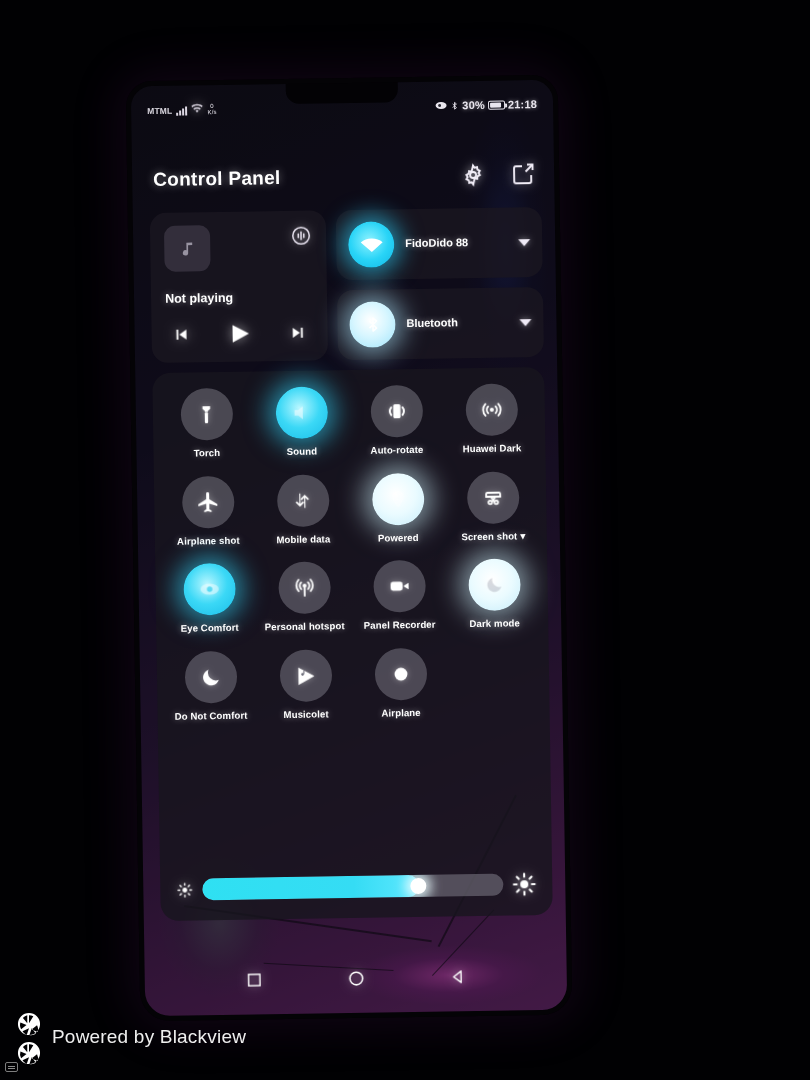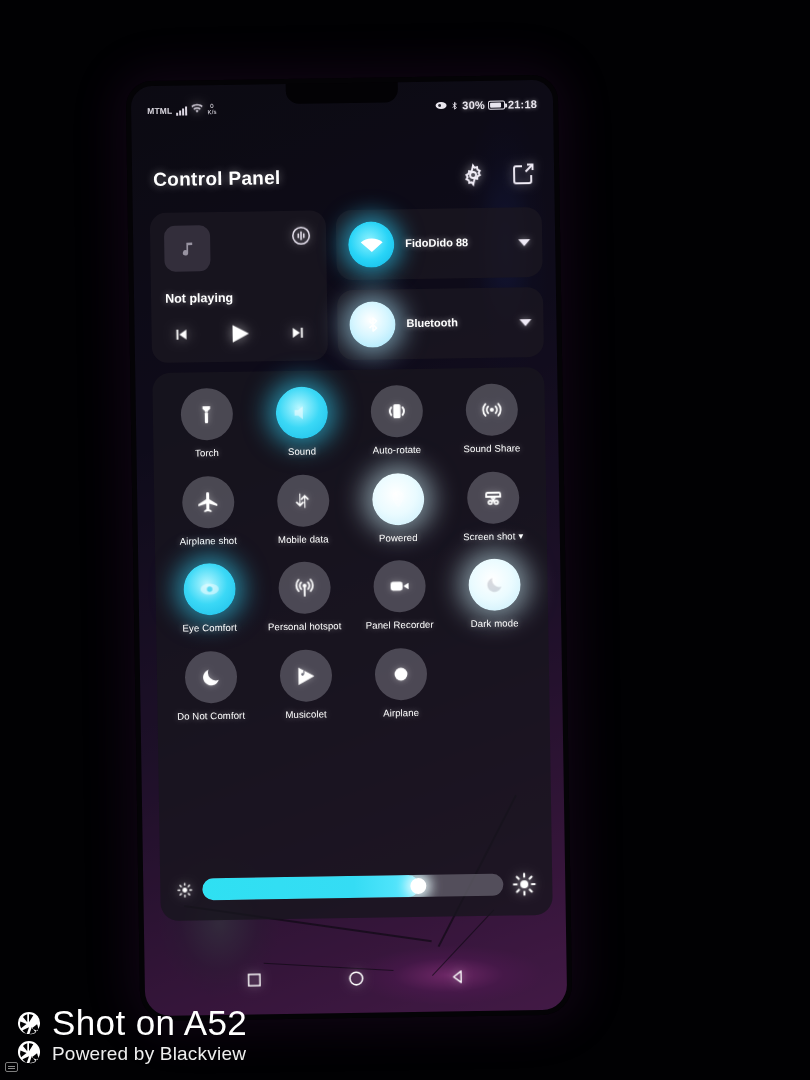--- a/index.html
+++ b/index.html
@@ -103,21 +103,21 @@
             background:rgba(24,21,30,.80); border-radius:18px; padding:16px 6px 0; z-index:28; }
   .trow{ display:flex; }
   .tile{ flex:1; display:flex; flex-direction:column; align-items:center; padding-bottom:6px; position:relative; }
   .bubble{ width:52px; height:52px; border-radius:50%; display:flex; align-items:center; justify-content:center;
            background:rgba(148,146,158,.42); }
   .bubble.on-cyan{ background:radial-gradient(circle at 45% 40%, #b5f6ff 0%, #3bd8f6 48%, #18bce8 100%);
                    box-shadow:0 0 24px 8px rgba(50,210,245,.60); }
   .bubble.on-white{ background:radial-gradient(circle at 45% 40%, #ffffff 0%, #eafbff 48%, #c6ecfa 100%);
                     box-shadow:0 0 26px 9px rgba(210,245,255,.55); }
   .ticon{ color:#fff; filter:drop-shadow(0 0 3px rgba(255,255,255,.35)); }
-  .tlabel{ margin-top:7px; color:#fff; font-size:9.6px; font-weight:normal; text-align:right;
+  .tlabel{ margin-top:7px; color:#fff; font-size:9.6px; font-weight:bold; text-align:right;
            line-height:1.22; letter-spacing:.1px; text-shadow:0 0 6px rgba(255,255,255,.42); max-width:86px; }
   .tlabel .dd{ display:inline-block; margin-left:3px; }
 
   
   #bright{ position:absolute; left:16px; right:16px; bottom:14px; height:34px;
            display:flex; align-items:center; gap:9px; }
   #slider{ flex:1; height:22px; border-radius:11px; background:rgba(150,148,160,.45); position:relative; overflow:hidden; }
   #sfill{ position:absolute; left:0; top:0; bottom:0; width:72%;
           background:linear-gradient(90deg,#2fe0f2 0%,#35dcf4 70%,#5fe8ff 100%);
           border-radius:11px; box-shadow:0 0 16px 4px rgba(45,215,245,.55); }
@@ -284,21 +284,21 @@
             <div class="tlabel">Auto-rotate</div>
           </div>
           <div class="tile">
             <div class="bubble">
               <svg class="ticon" style="width:24px;height:24px" viewBox="0 0 24 24" fill="none" stroke="#fff" stroke-width="1.8" stroke-linecap="round">
                   <circle cx="12" cy="12" r="2" fill="#fff" stroke="none"></circle>
                   <path d="M8.3 8.6a5 5 0 0 0 0 6.8M15.7 8.6a5 5 0 0 1 0 6.8"></path>
                   <path d="M5.6 6.1a8.6 8.6 0 0 0 0 11.8M18.4 6.1a8.6 8.6 0 0 1 0 11.8"></path>
                 </svg>
             </div>
-            <div class="tlabel">Sound Share</div>
+            <div class="tlabel">Huawei Dark</div>
           </div>
         </div>
 
         <div class="trow" style="margin-top:11px">
           <div class="tile">
             <div class="bubble">
               <svg class="ticon" style="width:24px;height:24px" viewBox="0 0 24 24" fill="#fff">
                   <path d="M21 16v-2l-8-5V3.5a1.5 1.5 0 0 0-3 0V9l-8 5v2l8-2.5V19l-2.2 1.6V22l3.7-1 3.7 1v-1.4L13 19v-5.5z"></path>
                 </svg>
             </div>
@@ -441,21 +441,20 @@
   <div id="watermark">
     <div id="wm-icons">
       <svg style="width:26px;height:26px" viewBox="0 0 24 24" fill="#fff">
           <path d="M12 1.8A10.2 10.2 0 1 0 22.2 12 10.2 10.2 0 0 0 12 1.8zm0 2.1a8.1 8.1 0 0 1 4 1.05L12 11.2V3.9zm-5.6 2.5A8.1 8.1 0 0 1 10.4 4v7.3zM4.1 10.6 9.7 13l-5 3.9a8.1 8.1 0 0 1-.6-6.3zm1.9 8.1 6-2.7-2.1 6.1a8.1 8.1 0 0 1-3.9-3.4zm6.4 3.4 2.1-6.1 3.9 5a8.1 8.1 0 0 1-6 1.1zm7.6-2.7-5.6-2.4 5-3.9a8.1 8.1 0 0 1 .6 6.3z"></path>
         </svg>
       <svg style="width:26px;height:26px" viewBox="0 0 24 24" fill="#fff">
           <path d="M12 1.8A10.2 10.2 0 1 0 22.2 12 10.2 10.2 0 0 0 12 1.8zm0 2.1a8.1 8.1 0 0 1 4 1.05L12 11.2V3.9zm-5.6 2.5A8.1 8.1 0 0 1 10.4 4v7.3zM4.1 10.6 9.7 13l-5 3.9a8.1 8.1 0 0 1-.6-6.3zm1.9 8.1 6-2.7-2.1 6.1a8.1 8.1 0 0 1-3.9-3.4zm6.4 3.4 2.1-6.1 3.9 5a8.1 8.1 0 0 1-6 1.1zm7.6-2.7-5.6-2.4 5-3.9a8.1 8.1 0 0 1 .6 6.3z"></path>
         </svg>
     </div>
     <div id="wm-text">
-      <div id="wm-main">Shot on A52</div>
       <div id="wm-sub">Powered by Blackview</div>
     </div>
   </div>
 
   <div id="corner-badge">
       <i></i>
     </div>
 
 </div>
 

